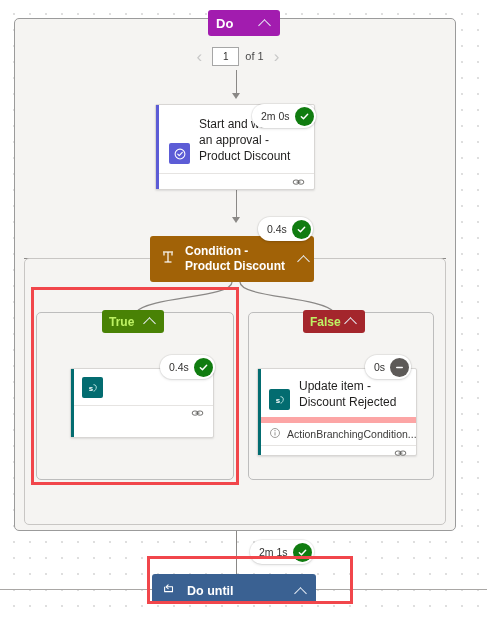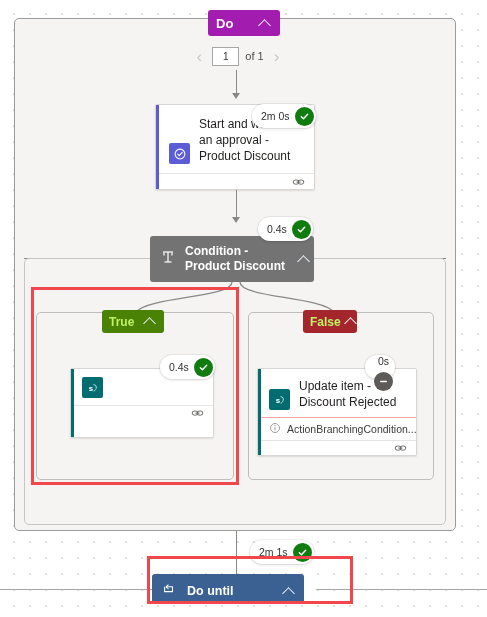--- a/index.html
+++ b/index.html
@@ -140,21 +140,21 @@
     display: flex; align-items: center; justify-content: center;
     position: relative;
   }
   .card-foot {
     border-top: 1px solid #e6e4e2;
     height: 21px;
     display: flex; align-items: center; justify-content: flex-end;
     padding-right: 9px;
   }
   .info-row {
-    border-top: 1px solid #fca5a5;
+    border-top: 6px solid #fca5a5;
     display: flex; align-items: center; gap: 6px;
     padding: 4px 8px 4px 11px;
     font-size: 10.5px;
     color: #3b3a39;
   }
 
   
   .status-pill {
     position: absolute;
     height: 24px;
@@ -194,21 +194,21 @@
     color: #bef264; font-size: 12px; font-weight: bold;
   }
   .branch-hdr.true { background: #498205; }
   .branch-hdr.false { background: #a4262c; }
 
   
   #condition-header {
     position: absolute;
     left: 150px; top: 236px;
     width: 164px; height: 46px;
-    background: #737373;
+    background: #a16207;
     border-radius: 3px;
     display: flex; align-items: center;
     padding: 0 8px 0 10px;
     gap: 9px;
     z-index: 18;
   }
   #condition-header .cond-label {
     color: #ffffff; font-size: 12px; font-weight: bold;
     line-height: 15px;
   }
@@ -236,21 +236,21 @@
     position: absolute;
     border: 3px solid #f1464b;
     z-index: 40;
     pointer-events: none;
   }
 
   
   #do-until-header {
     position: absolute;
     left: 152px; top: 574px;
-    width: 152px; height: 30px;
+    width: 164px; height: 30px;
     background: #3a6192;
     border-radius: 3px;
     display: flex; align-items: center;
     padding: 4px 8px 0 10px;
     gap: 11px;
     z-index: 30;
   }
   #do-until-header .du-label {
     color: #ffffff; font-size: 12.5px; font-weight: bold;
   }
@@ -382,21 +382,21 @@
   <span class="status-time">0.4s</span>
   <span class="status-dot ok">
     <svg width="11" height="11" viewBox="0 0 16 16" aria-hidden="true">
       <path d="M3.4 8.3 L6.5 11.3 L12.6 4.9" fill="none" stroke="#ffffff" stroke-width="2.1" stroke-linecap="round" stroke-linejoin="round"></path>
     </svg>
   </span>
 </div>
 
 <div class="branch-box" style="left:248px; top:312px; width:186px; height:168px;"></div>
 
-<div class="branch-hdr false" style="left:303px; top:310px; width:54px;">
+<div class="branch-hdr false" style="left:303px; top:310px; width:62px;">
   <span class="blabel">False</span>
   <span class="chev"></span>
 </div>
 
 <div class="vline" style="left:334px; top:333px; height:26px;"></div>
 <div class="arrowhead" style="left:329.5px; top:357px;"></div>
 
 <div class="action-card" style="left:257px; top:368px; width:160px; height:88px;">
   <div class="card-stripe" style="background:#036c70;"></div>
   <div class="card-body" style="padding:8px 8px 7px 11px;">
@@ -422,21 +422,21 @@
     <span>
       <svg width="13" height="13" viewBox="0 0 16 16" aria-hidden="true">
         <rect x="1.5" y="5" width="7" height="5" rx="2.5" fill="none" stroke="#605e5c" stroke-width="1.1"></rect>
         <rect x="7.5" y="5" width="7" height="5" rx="2.5" fill="none" stroke="#605e5c" stroke-width="1.1"></rect>
         <line x1="5.5" y1="7.5" x2="10.5" y2="7.5" stroke="#605e5c" stroke-width="1.1"></line>
       </svg>
     </span>
   </div>
 </div>
 
-<div class="status-pill" style="left:365px; top:355px;flex-direction:column;">
+<div class="status-pill" style="left:365px; top:355px;">
   <span class="status-time">0s</span>
   <span class="status-dot skip">
     <svg width="11" height="11" viewBox="0 0 16 16" aria-hidden="true">
       <line x1="4" y1="8" x2="12" y2="8" stroke="#ffffff" stroke-width="2.1" stroke-linecap="round"></line>
     </svg>
   </span>
 </div>
 
 <div class="vline" style="left:236px; top:531px; height:43px;"></div>
 

